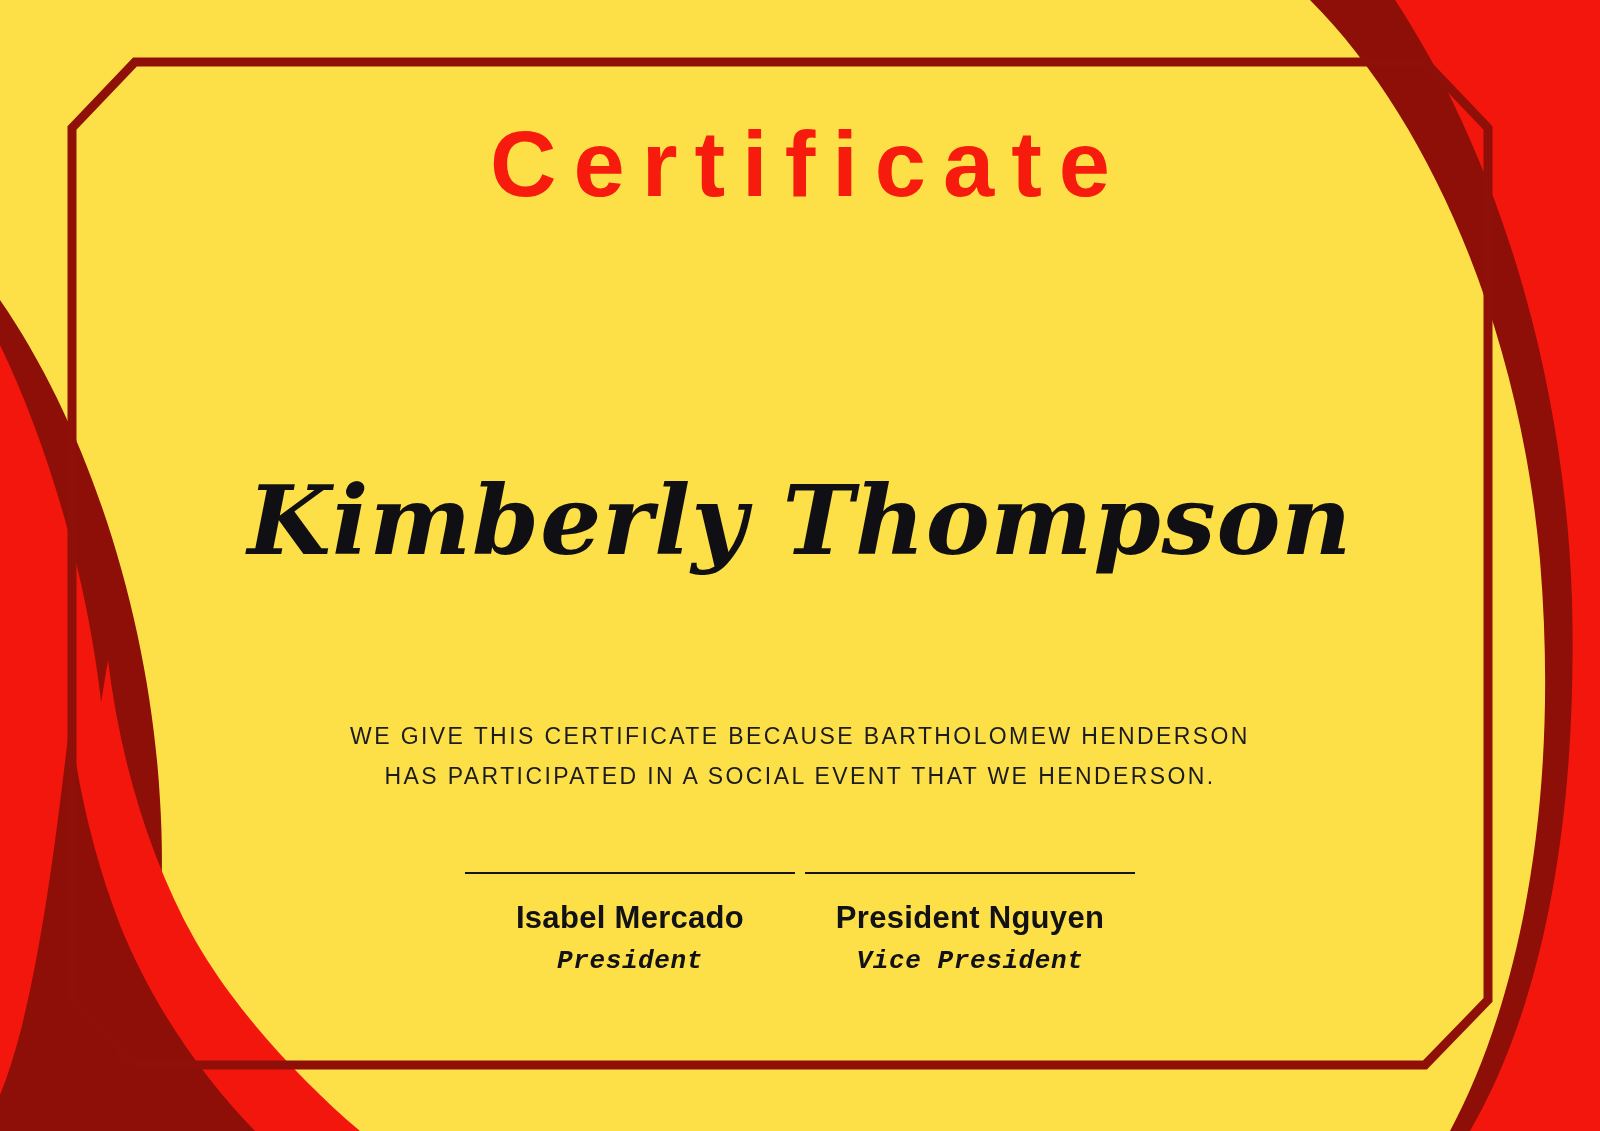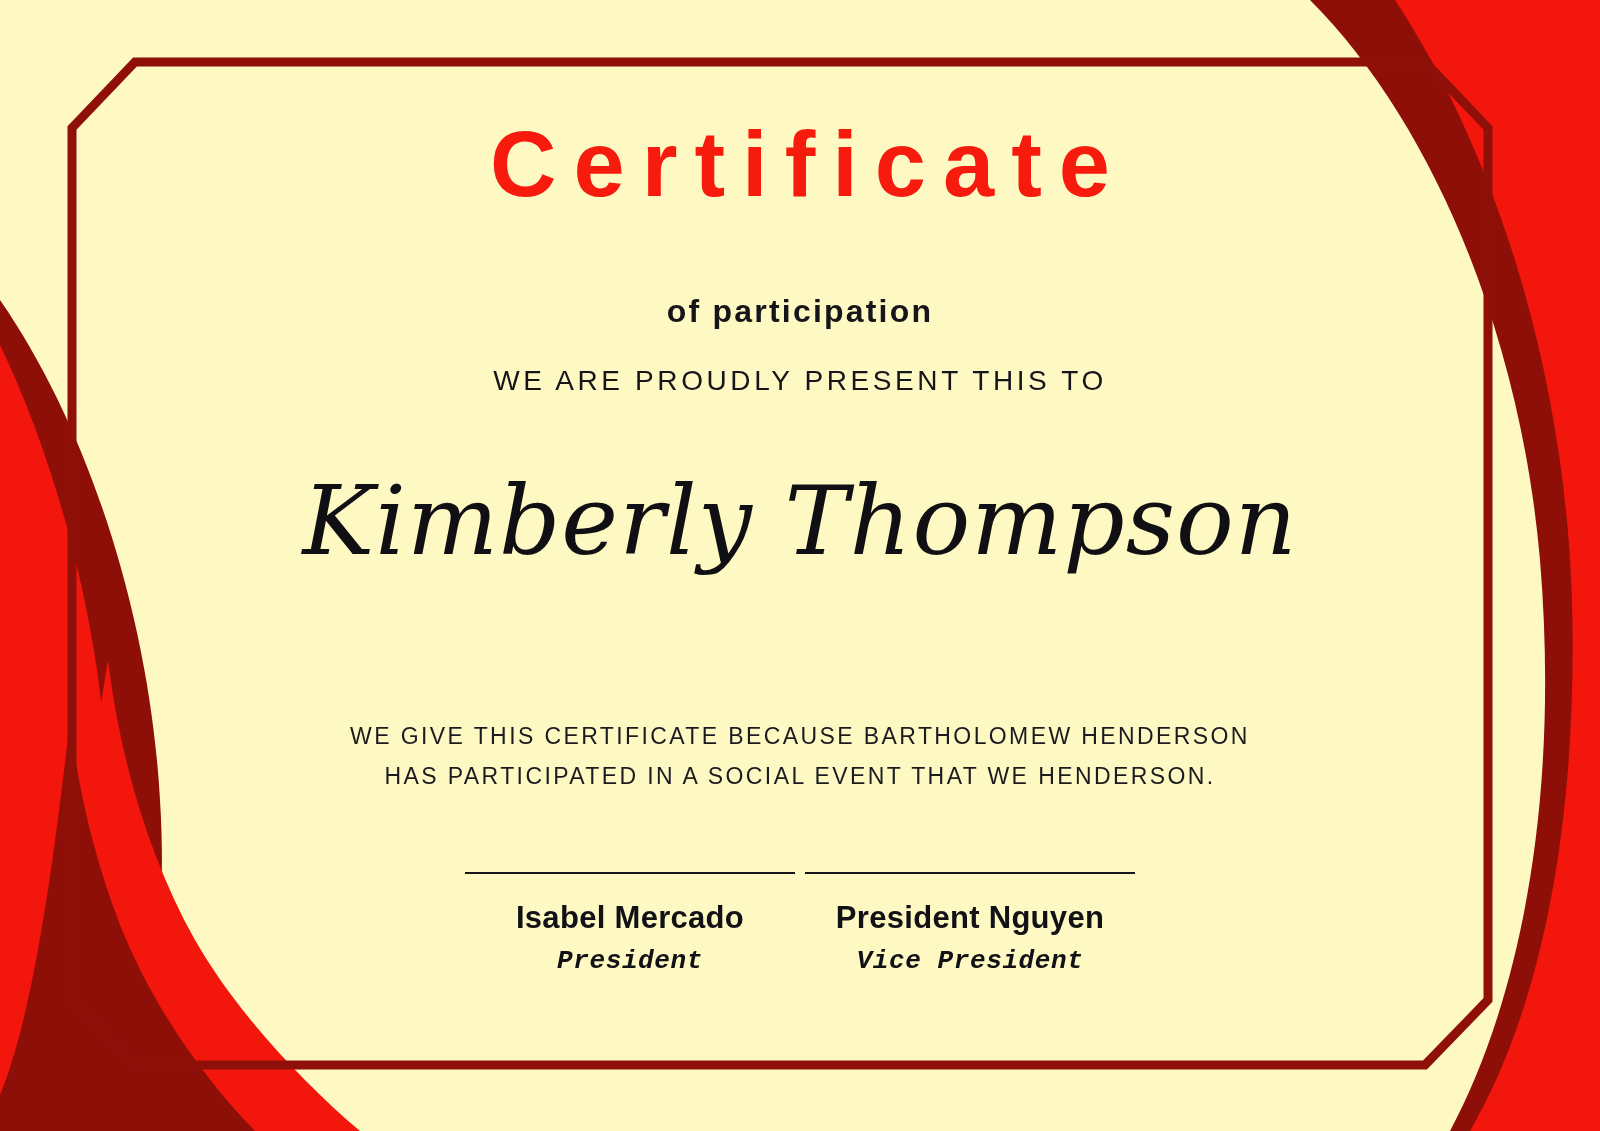--- a/index.html
+++ b/index.html
@@ -11,21 +11,21 @@
     width: 1600px;
     height: 1131px;
     overflow: hidden;
     font-family: "Liberation Sans", sans-serif;
   }
 
   #certificate {
     position: relative;
     width: 1600px;
     height: 1131px;
-    background: #fef9c3;
+    background: #fde047;
     overflow: hidden;
   }
 
   
   .deco-svg {
     position: absolute;
     top: 0;
     left: 0;
     width: 1600px;
     height: 1131px;
@@ -90,21 +90,21 @@
 
   .recipient {
     position: absolute;
     top: 466px;
     left: 0;
     width: 1600px;
     color: #101014;
     font-family: "DejaVu Serif", serif;
     font-style: italic;
     font-size: 96px;
-    font-weight: normal;
+    font-weight: bold;
     letter-spacing: 1px;
     line-height: 1.15;
     white-space: nowrap;
   }
 
   .body-text {
     position: absolute;
     top: 716px;
     left: 0;
     width: 1600px;
@@ -173,23 +173,21 @@
   </svg>
 
   <svg class="frame" viewBox="0 0 1600 1131" xmlns="http://www.w3.org/2000/svg">
     <polygon points="135,62 1425,62 1488,128 1488,1000 1425,1065 135,1065 72,1000 72,128" fill="none" stroke="#8e1009" stroke-width="9"></polygon>
   </svg>
 
   <div class="content">
 
     <div class="title">Certificate</div>
 
-    <div class="subtitle">of participation</div>
-
-    <div class="present-line">WE ARE PROUDLY PRESENT THIS TO</div>
+
 
     <div class="recipient">Kimberly Thompson</div>
 
     <div class="body-text">
       <span class="line">WE GIVE THIS CERTIFICATE BECAUSE BARTHOLOMEW HENDERSON</span>
       <span class="line">HAS PARTICIPATED IN A SOCIAL EVENT THAT WE HENDERSON.</span>
     </div>
 
     <div class="signatures">
       <div class="sig-block">

